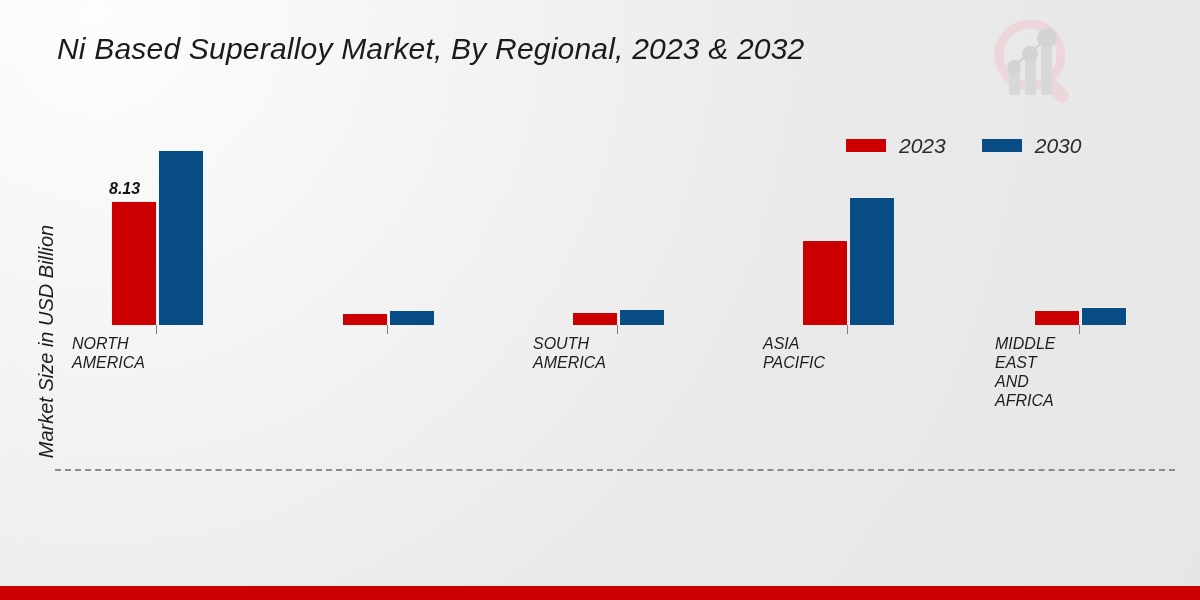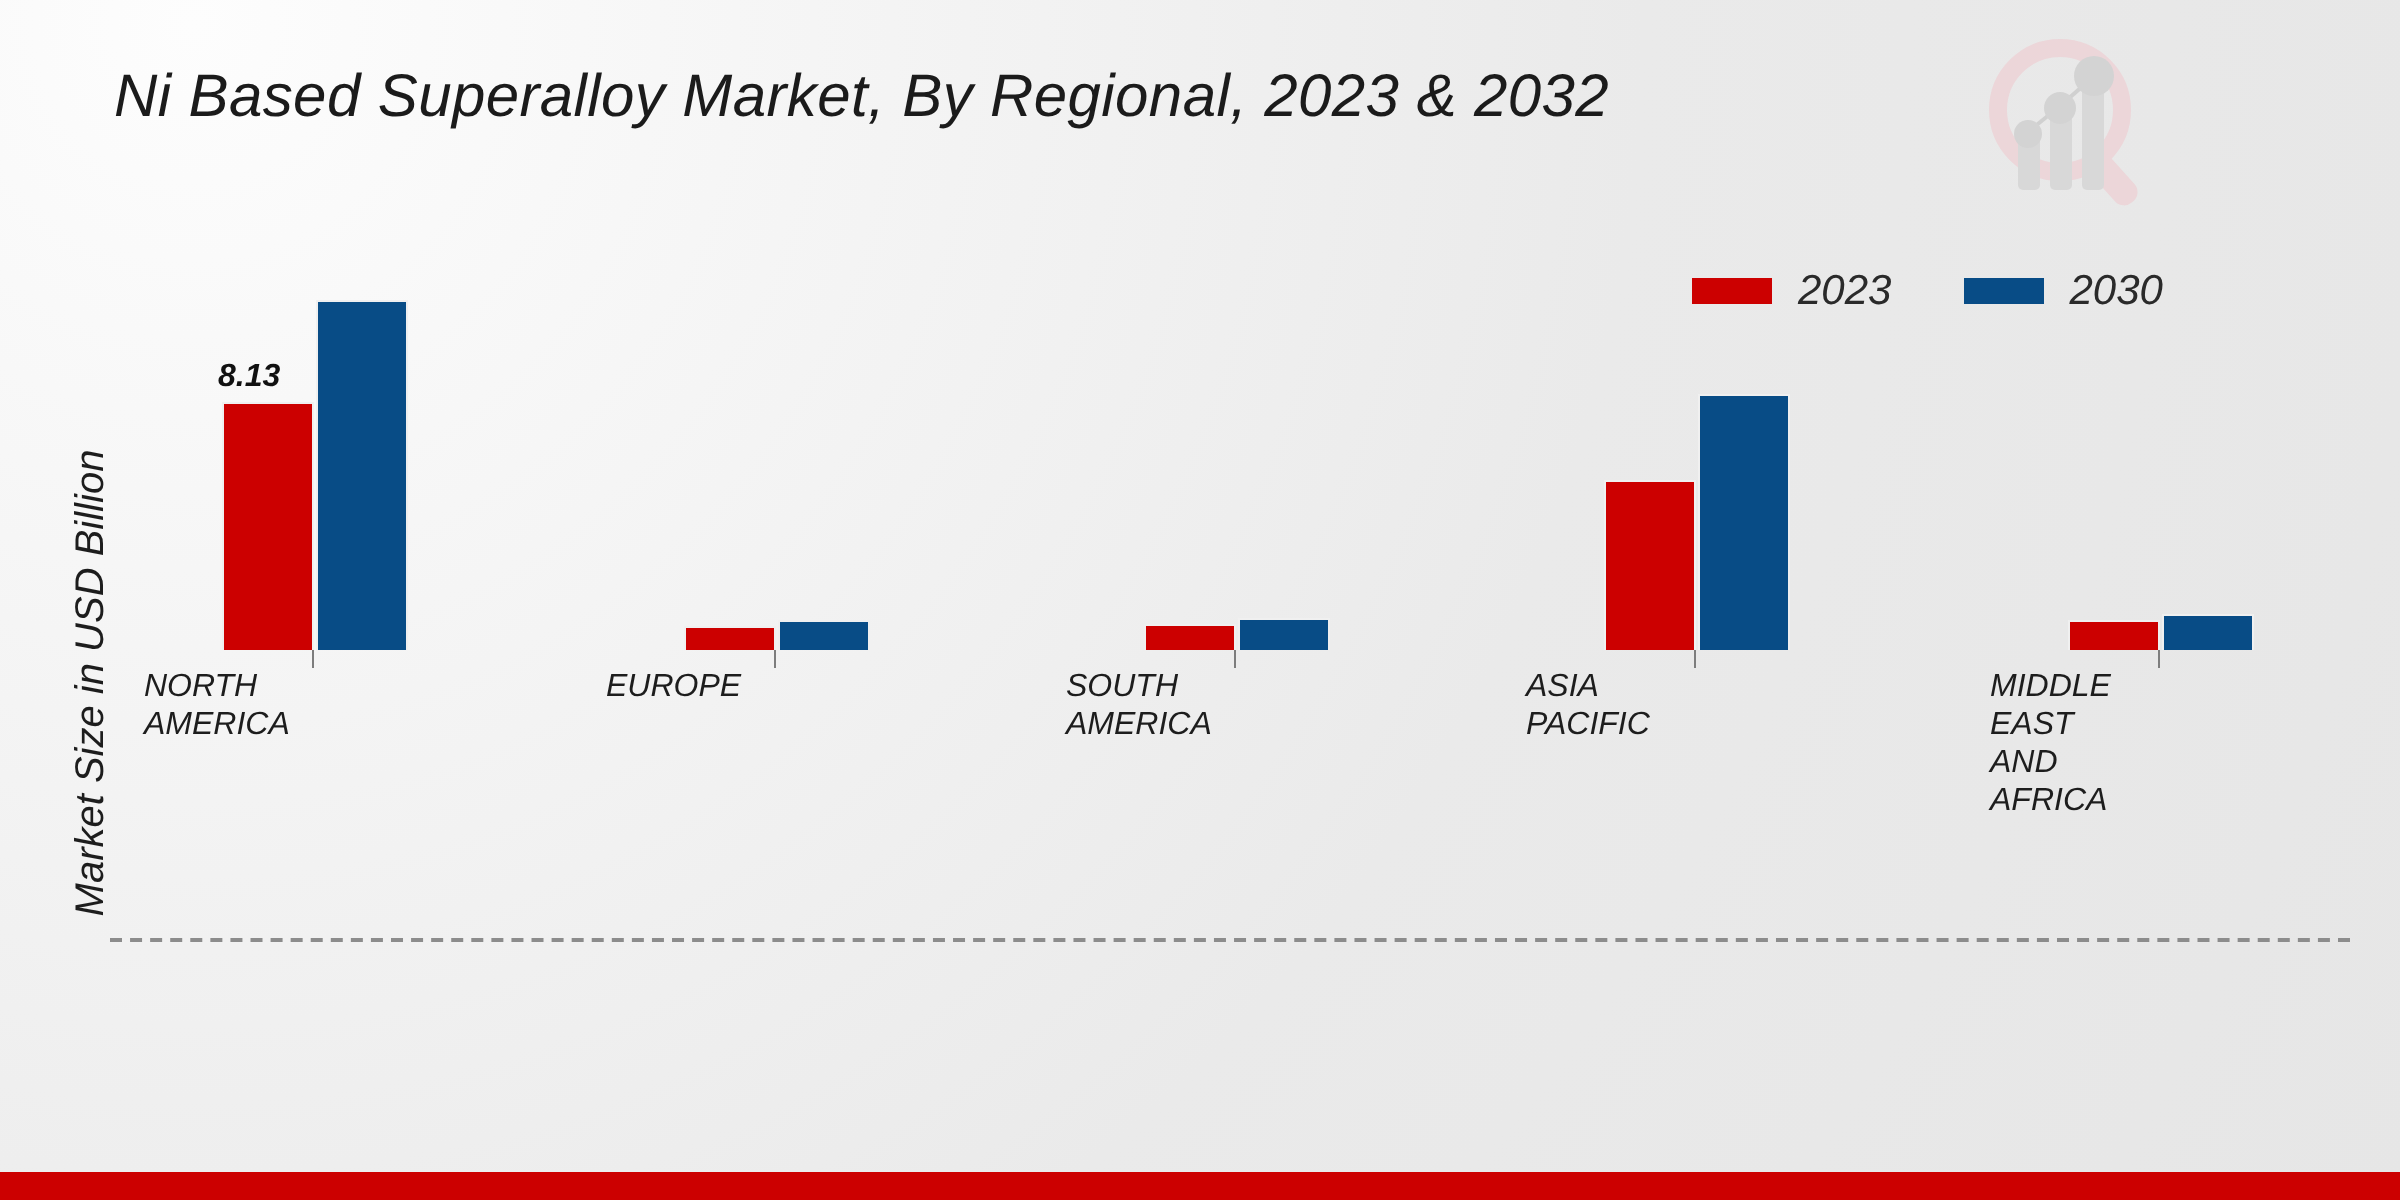--- a/index.html
+++ b/index.html
@@ -226,21 +226,20 @@
       <div class="cat-label">NORTH
 AMERICA</div>
     </div>
 
     <div class="bar-group" style="left:328px">
       <div class="bars-row">
         <div class="bar y2023" style="height:12px"></div>
         <div class="bar y2032" style="height:15px"></div>
       </div>
       <div class="tick"></div>
-      <div class="cat-label">EUROPE</div>
     </div>
 
     <div class="bar-group" style="left:558px">
       <div class="bars-row">
         <div class="bar y2023" style="height:13px"></div>
         <div class="bar y2032" style="height:16px"></div>
       </div>
       <div class="tick"></div>
       <div class="cat-label">SOUTH
 AMERICA</div>

